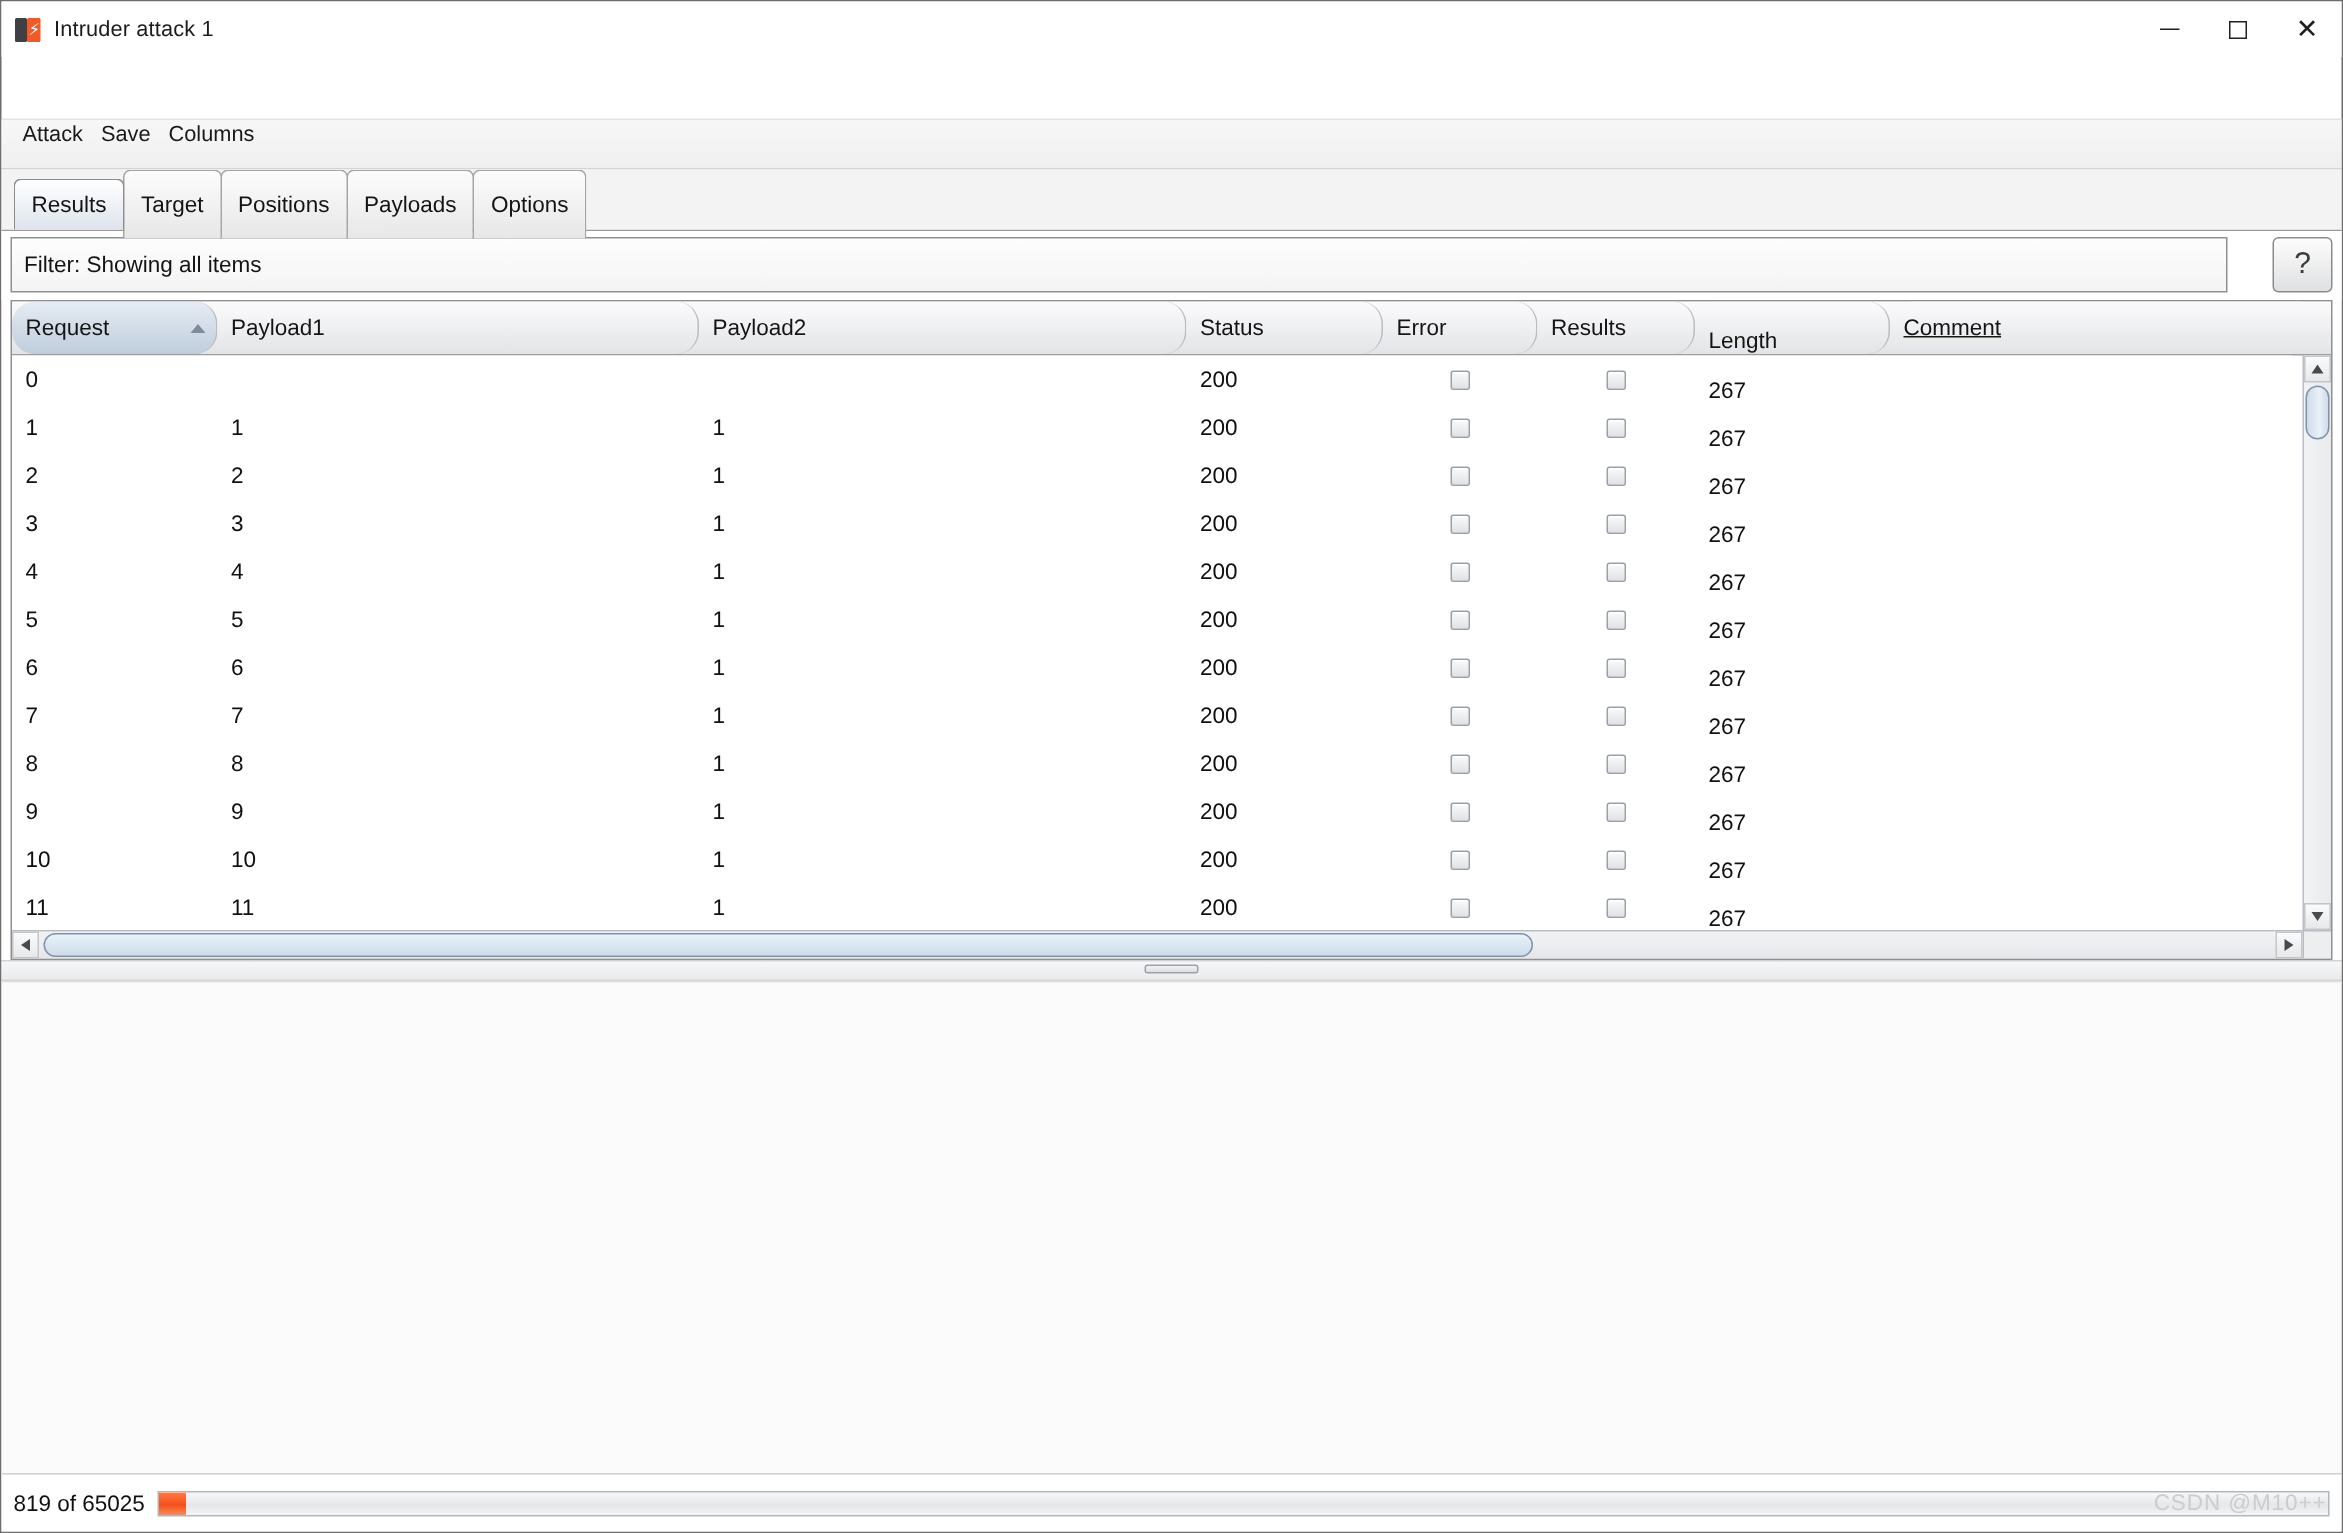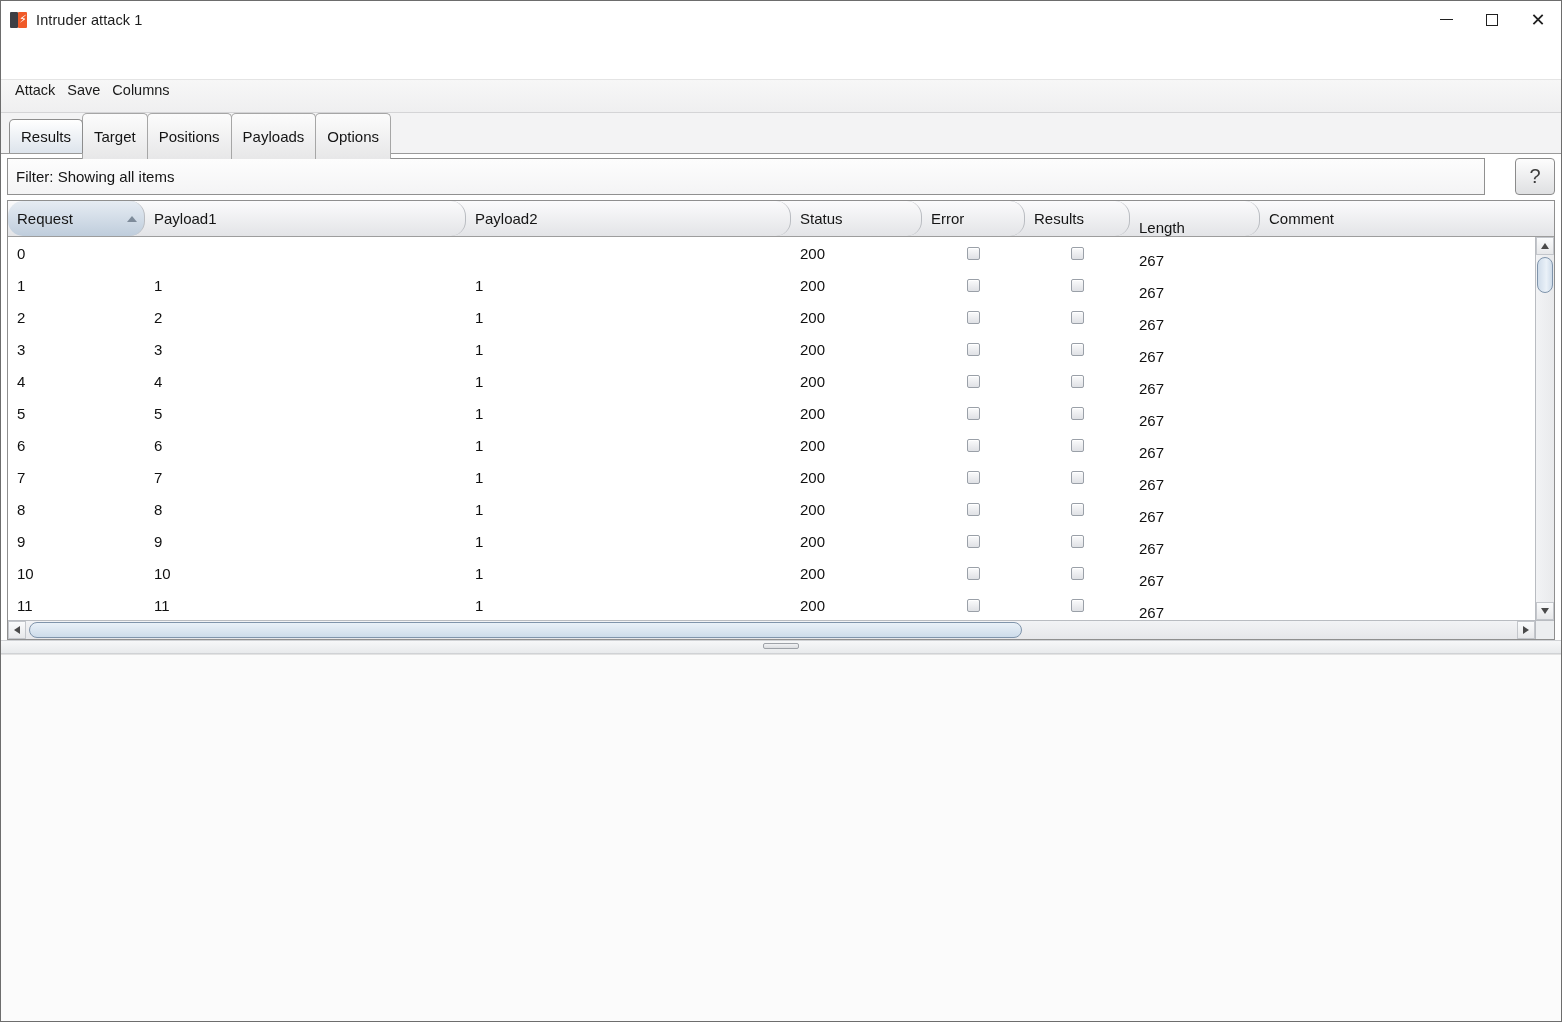--- a/index.html
+++ b/index.html
@@ -253,21 +253,21 @@
   }
 
   
   .c-request  { width: 137px; flex: 0 0 137px; }
   .c-payload1 { width: 321px; flex: 0 0 321px; }
   .c-payload2 { width: 325px; flex: 0 0 325px; }
   .c-status   { width: 131px; flex: 0 0 131px; }
   .c-error    { width: 103px; flex: 0 0 103px; }
   .c-timeout  { width: 105px; flex: 0 0 105px; }
   .c-length   { width: 130px; flex: 0 0 130px; align-items: flex-end; }
-  .c-comment  { width: 288px; flex: 0 0 288px; border-right: none; }
+  .c-comment  { width: 288px; flex: 0 0 288px; border-right: none; text-decoration: underline; }
 
   
   .vscroll {
     position: absolute;
     right: 0; top: 36px;
     width: 19px;
     bottom: 19px;
     background: linear-gradient(to right, #f2f3f5 0%, #e9eaec 100%);
     border-left: 1px solid #b9bcc1;
     box-sizing: border-box;
@@ -688,14 +688,21 @@
       <div class="corner-box"></div>
     </div>
   </div>
 
   <div class="splitter">
     <div class="splitter-grip"></div>
   </div>
 
   <div class="emptyregion"></div>
 
+  <div class="statusbar">
+    <div class="status-text">819 of 65025</div>
+    <div class="progress">
+      <div class="progress-fill" id="progress-fill" style="width: 1.25952%; background: linear-gradient(rgb(255, 122, 69) 0%, rgb(244, 80, 26) 55%, rgb(255, 138, 88) 100%);"></div>
+    </div>
+    <div class="watermark">CSDN @M10++</div>
+  </div>
 
 </div>
 
 </body></html>

